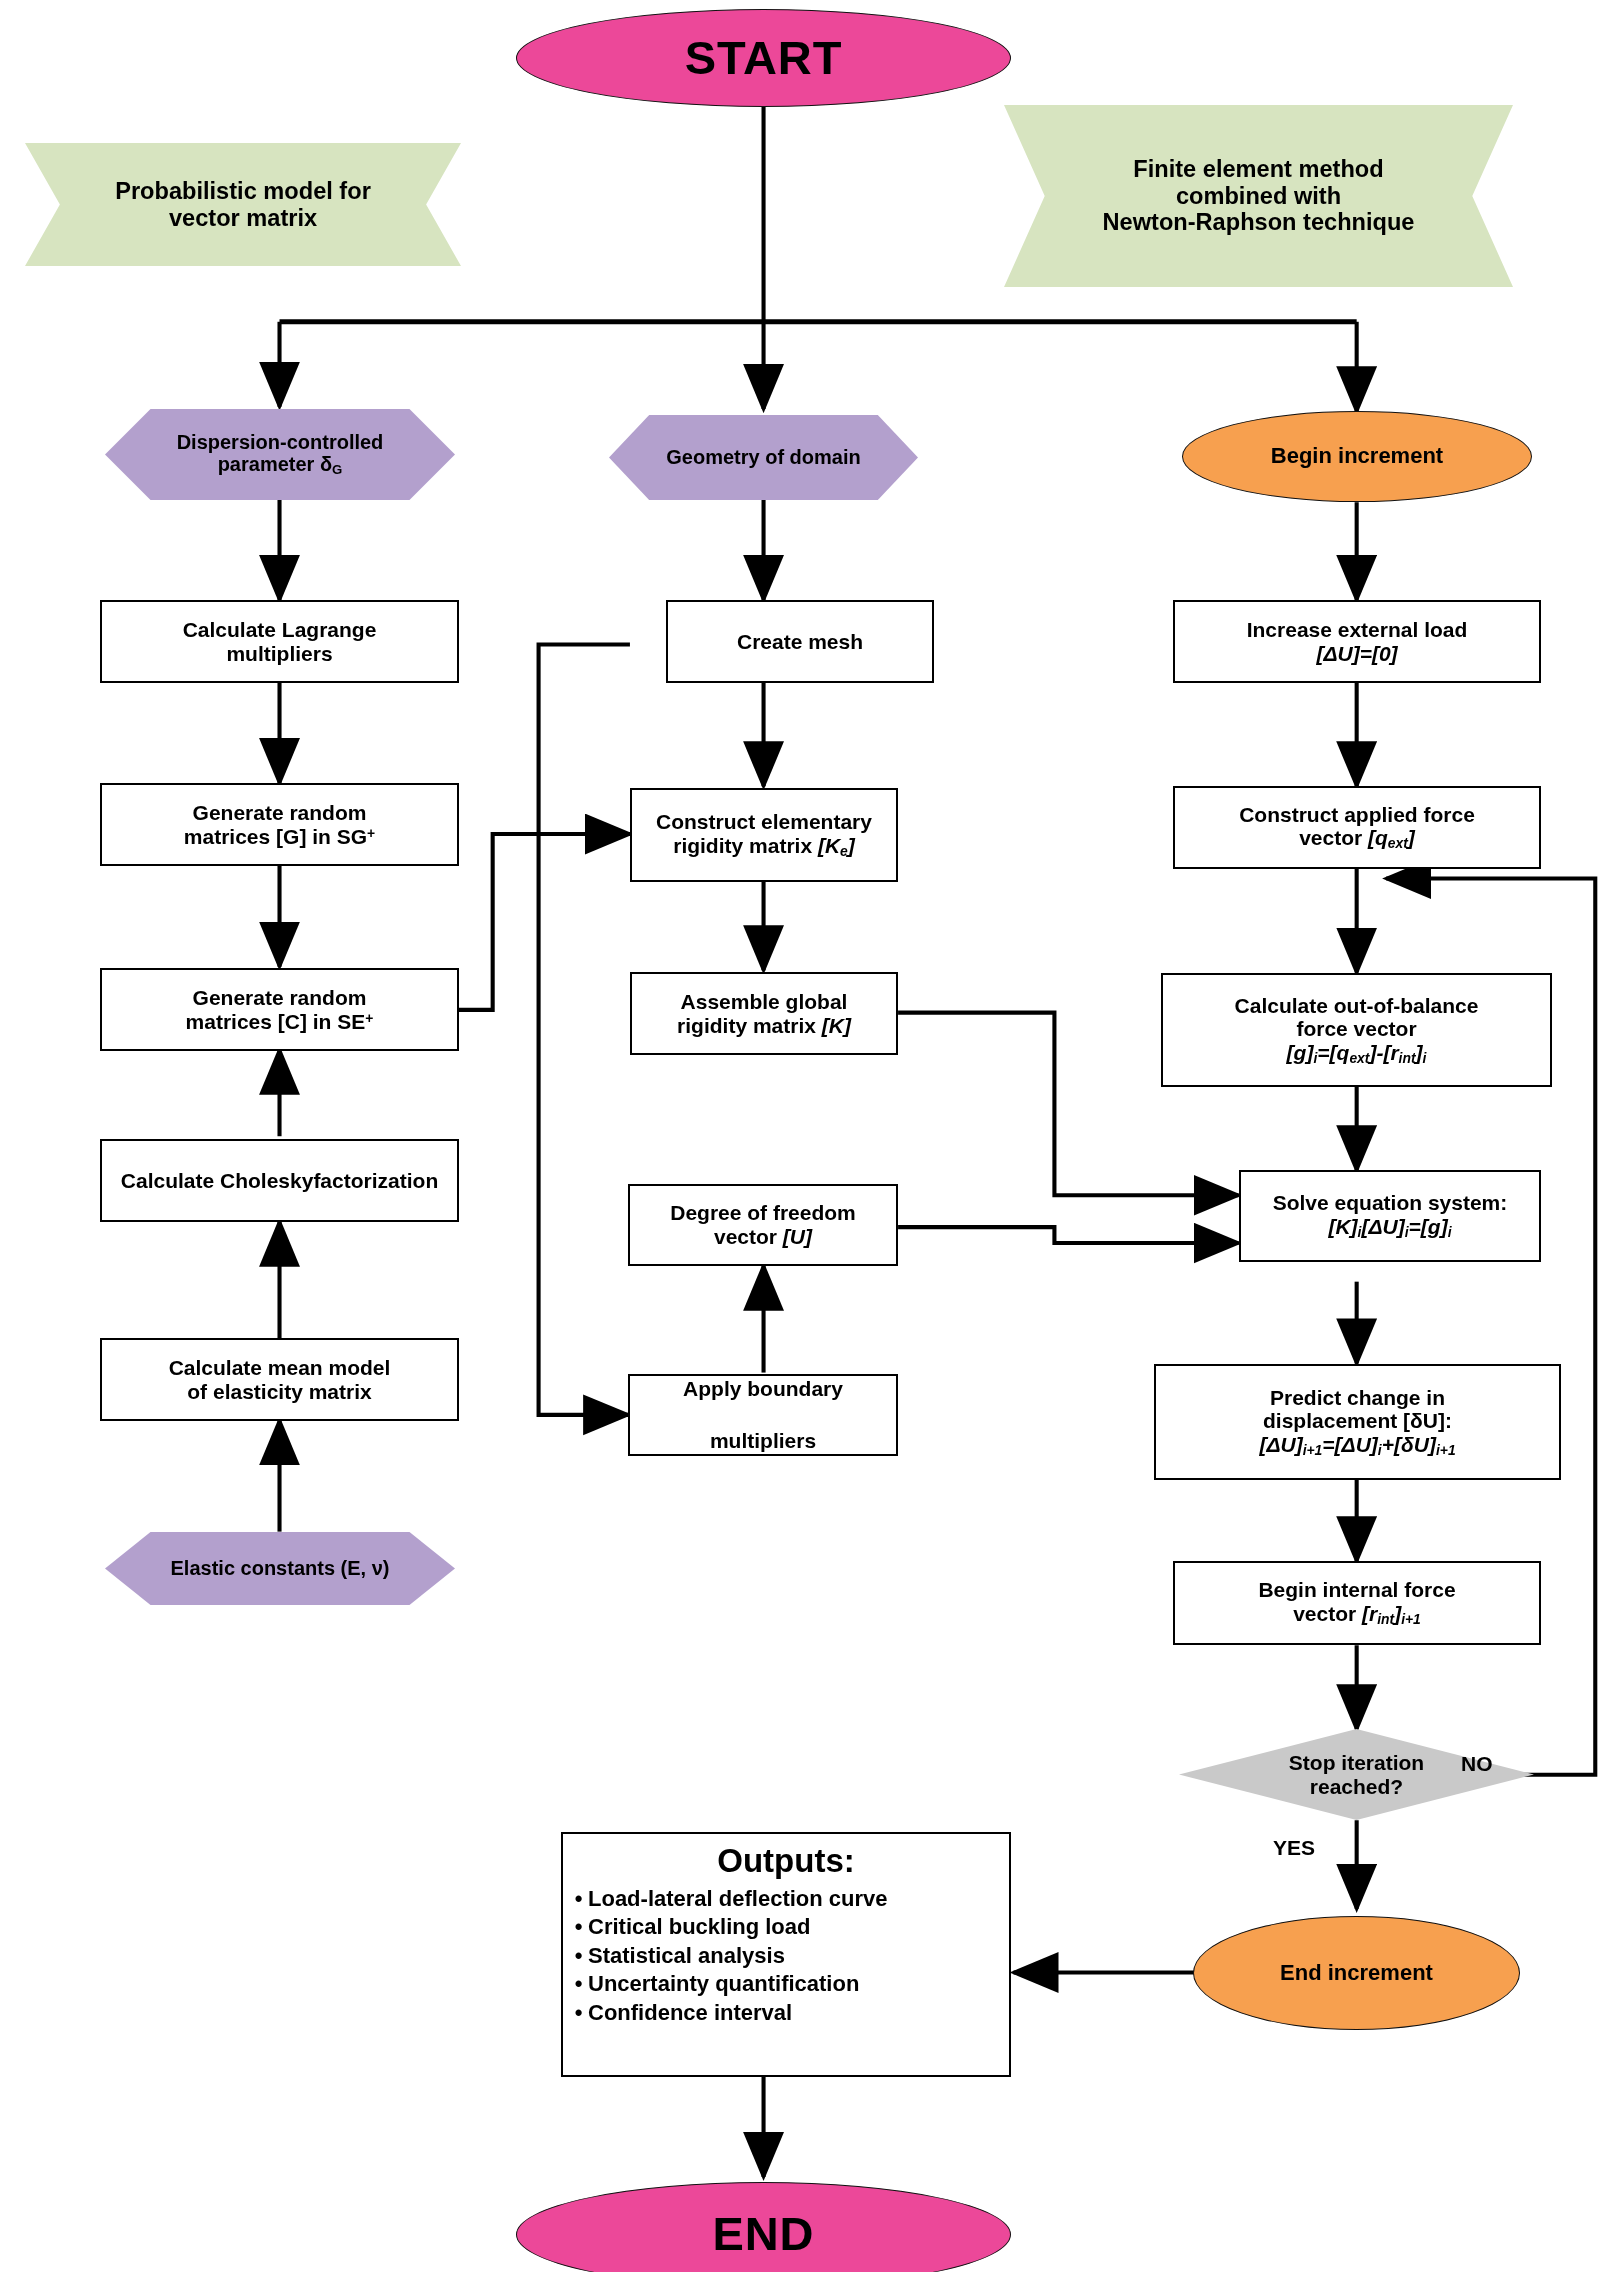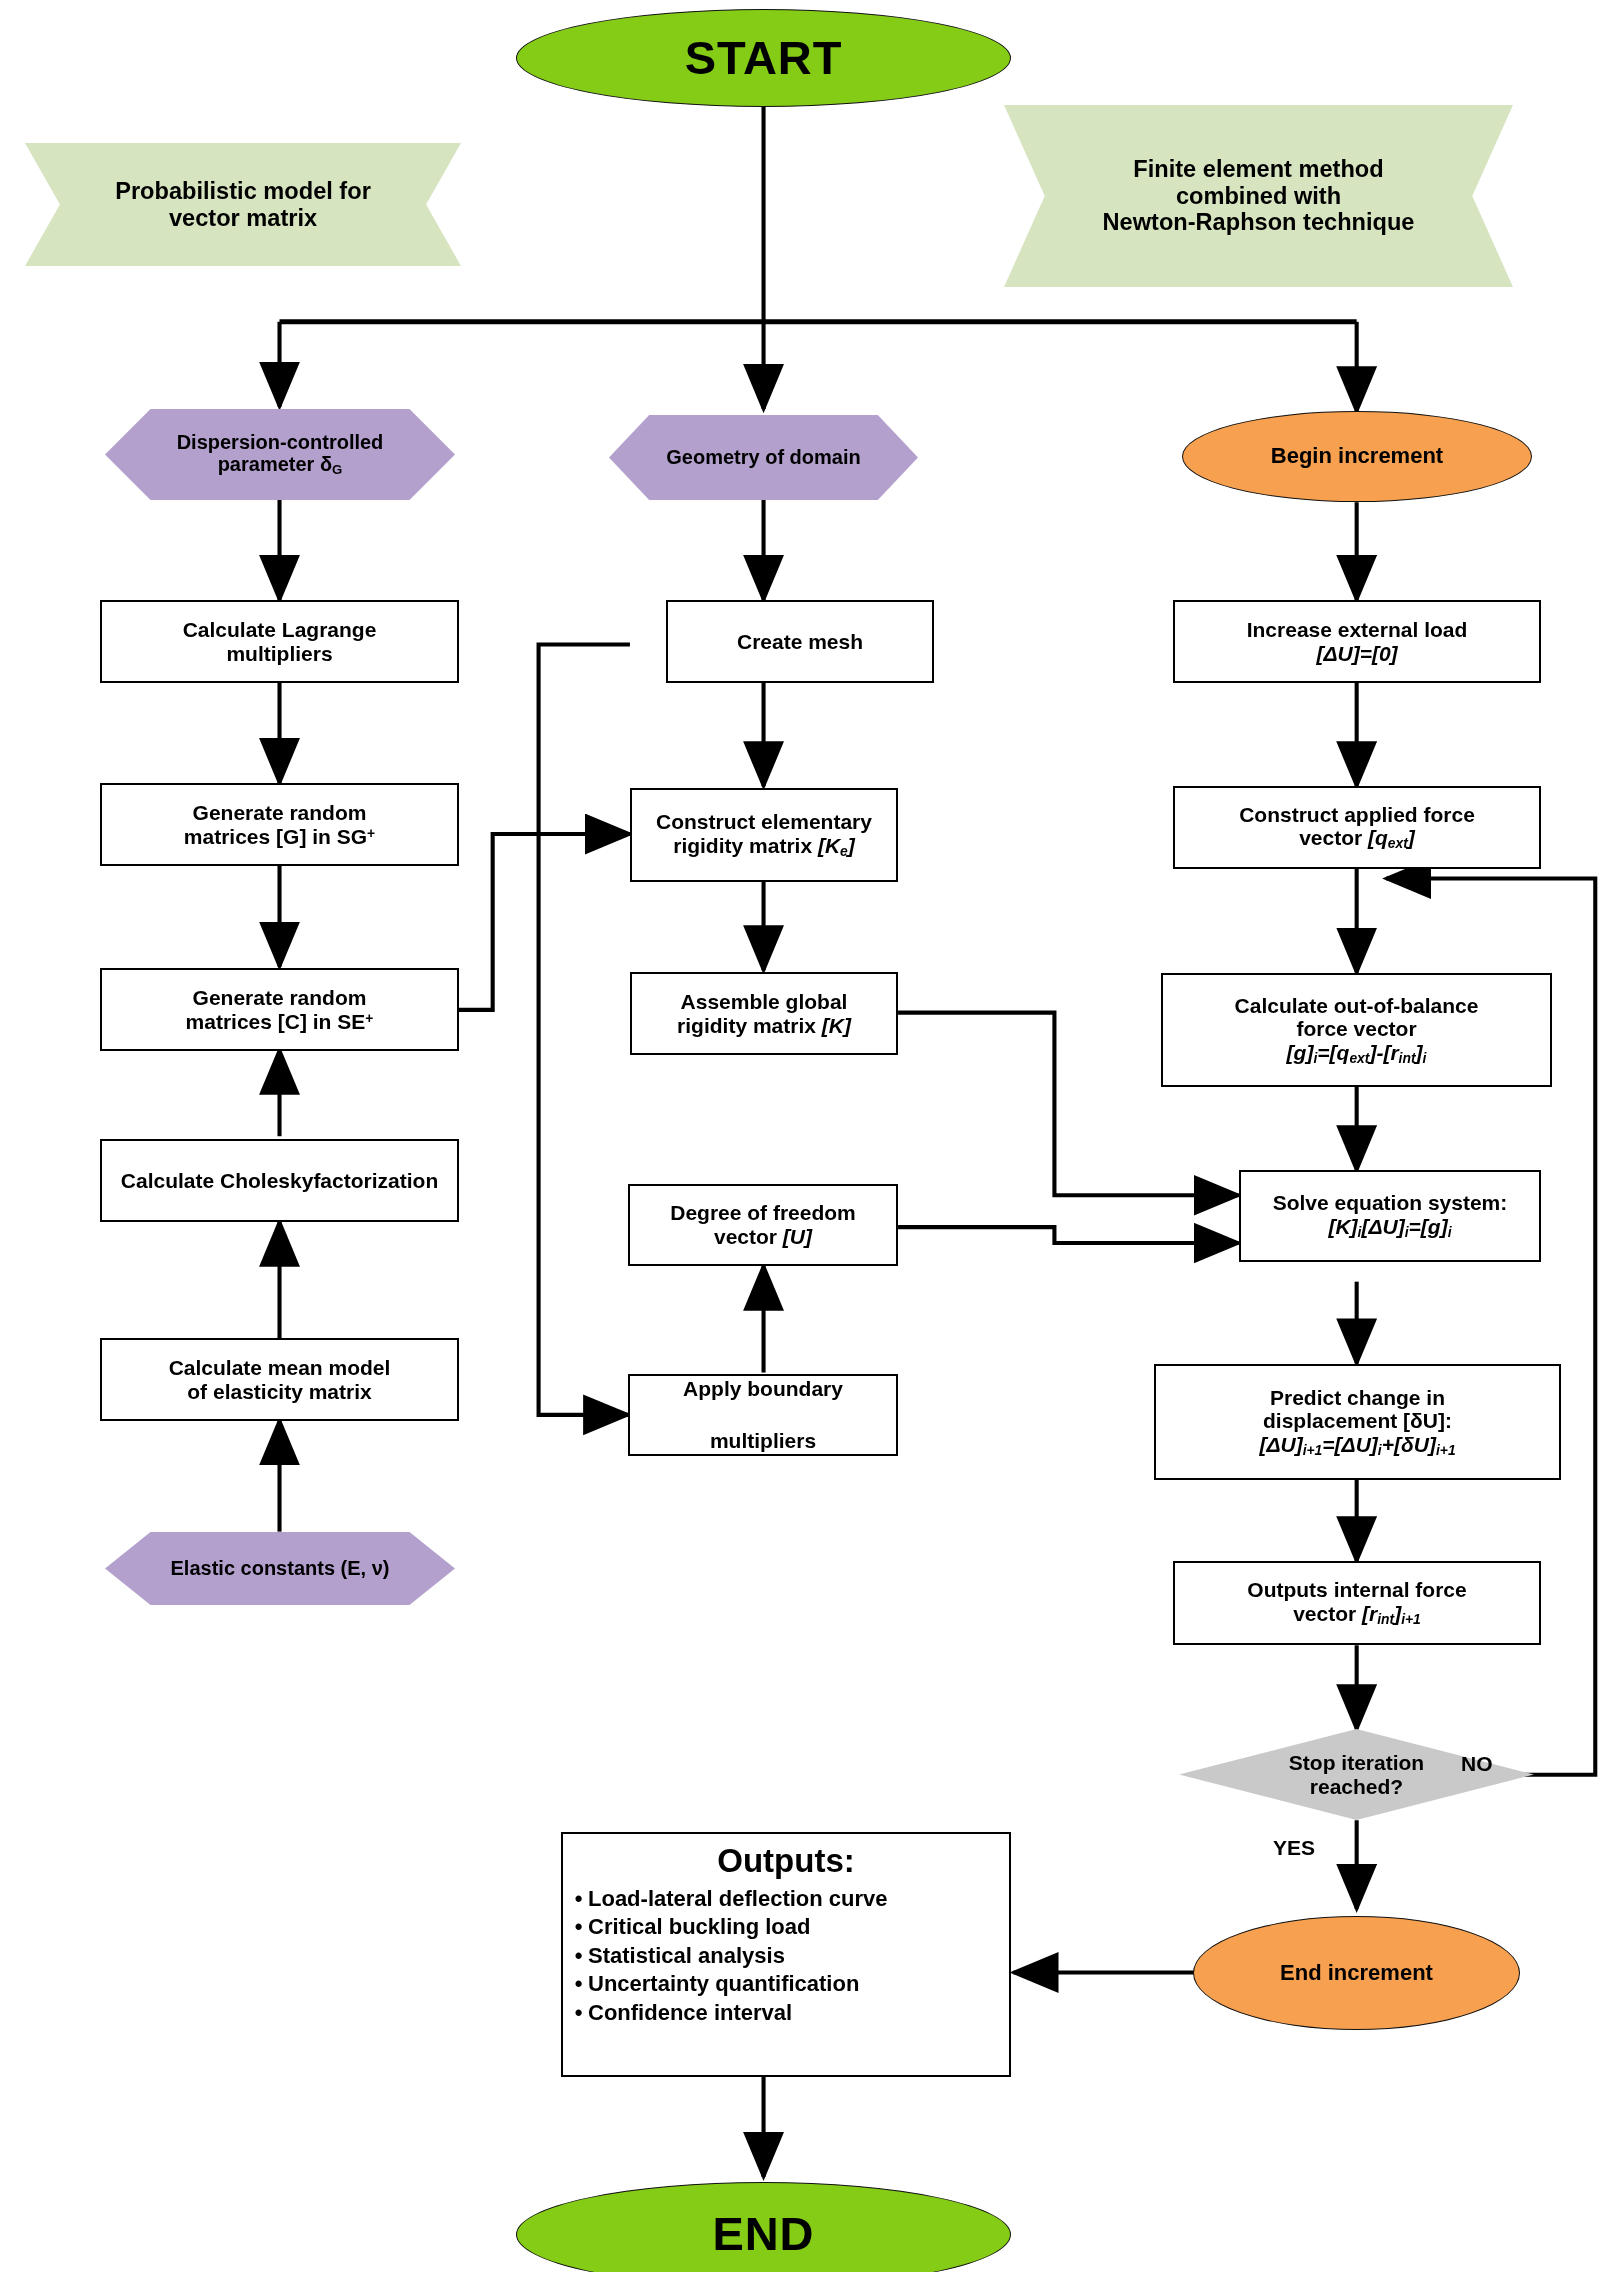--- a/index.html
+++ b/index.html
@@ -10,21 +10,21 @@
   .node{position:absolute;box-sizing:border-box;display:flex;align-items:center;
         justify-content:center;text-align:center;color:#000;font-weight:bold;
         font-family:"Liberation Sans",sans-serif;line-height:1.12;}
   .node .ln{display:block;}
 
   
   .rect{background:#ffffff;border:2.3px solid #000;font-size:21px;padding:1.8px 4.5px;}
 
   
   .ell{border-radius:50%;border:1.4px solid #111;}
-  .ell.blue{background:#84cc16;}
+  .ell.blue{background:#ec4899;}
   .ell.orange{background:#f7a04f;}
   .ell.big{font-size:47px;letter-spacing:0.9px;}
   .ell.small{font-size:22px;}
 
   
   .hex{background:#b3a0cd;font-size:20px;
        clip-path:polygon(13% 0%,87% 0%,100% 50%,87% 100%,13% 100%,0% 50%);}
 
   
   .banner{background:#d7e4c0;font-size:23.6px;
@@ -210,21 +210,21 @@
     <span class="ln ital">[K]<sub>i</sub>[ΔU]<sub>i</sub>=[g]<sub>i</sub></span>
   </div>
 
   <div class="node rect" style="left:1154px;top:1364px;width:407px;height:116px;flex-direction:column;">
     <span class="ln">Predict change in</span>
     <span class="ln">displacement [δU]:</span>
     <span class="ln ital">[ΔU]<sub>i+1</sub>=[ΔU]<sub>i</sub>+[δU]<sub>i+1</sub></span>
   </div>
 
   <div class="node rect" style="left:1173px;top:1561px;width:368px;height:84px;flex-direction:column;">
-    <span class="ln">Outputs internal force</span>
+    <span class="ln">Begin internal force</span>
     <span class="ln"><span>vector </span><span class="ital">[r<sub>int</sub>]<sub>i+1</sub></span></span>
   </div>
 
   <div class="node diamond" style="left:1179px;top:1729px;width:355px;height:91px;flex-direction:column;">
     <span class="ln">Stop iteration</span>
     <span class="ln">reached?</span>
   </div>
   <div class="edgelabel" style="left:1461px;top:1752px;">NO</div>
   <div class="edgelabel" style="left:1273px;top:1836px;">YES</div>
 

